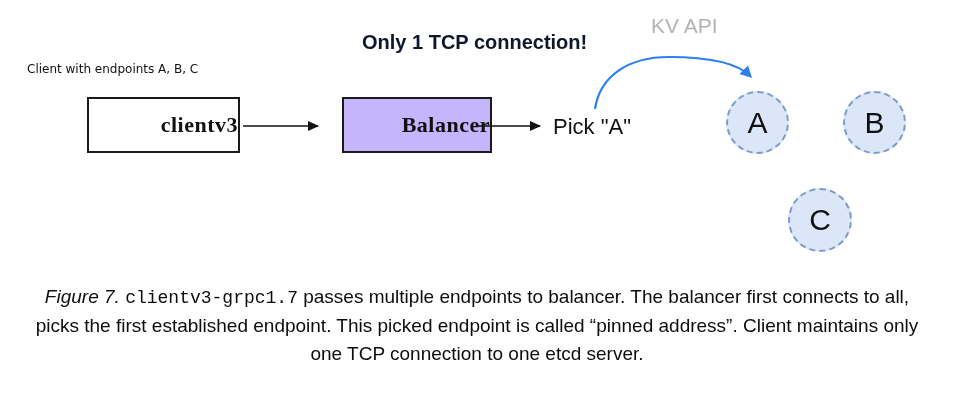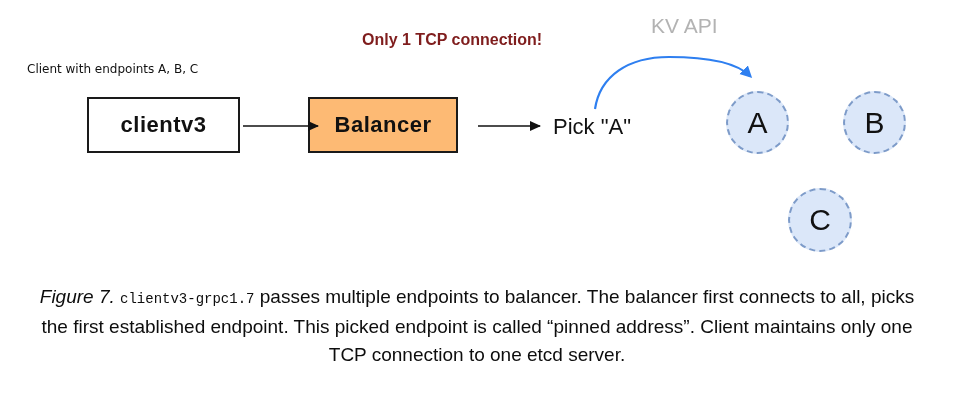--- a/index.html
+++ b/index.html
@@ -18,57 +18,57 @@
   .diagram {
     position: absolute;
     top: 0; left: 0;
     width: 954px;
     height: 272px;
   }
   .abs { position: absolute; }
 
   .annotation-red {
     left: 362px; top: 31px;
-    font-size: 16px;
+    font-size: 20px;
     font-weight: bold;
-    color: #7f1d1d;
+    color: #0f172a;
     white-space: nowrap;
   }
   .kv-api-label {
     left: 651px; top: 14px;
     font-size: 21px;
     color: #b3b3b3;
     white-space: nowrap;
   }
   .client-label {
     left: 27px; top: 62px;
     font-size: 12px;
     font-family: "DejaVu Sans", sans-serif;
     white-space: nowrap;
   }
   .node-box {
     box-sizing: border-box;
     border: 2px solid #1a1a1a;
     display: flex;
     align-items: center;
-    justify-content: center;
-    font-family: Liberation Sans, sans-serif;
+    justify-content: flex-end;
+    font-family: Liberation Serif, serif;
     font-weight: bold;
     font-size: 22px;
     letter-spacing: 0.5px;
   }
   .clientv3-box {
     left: 87px; top: 97px;
     width: 153px; height: 56px;
     background: #ffffff;
   }
   .balancer-box {
-    left: 308px; top: 97px;
+    left: 342px; top: 97px;
     width: 150px; height: 56px;
-    background: #fdba74;
+    background: #c4b5fd;
   }
   .pick-label {
     left: 553px; top: 114px;
     font-size: 22px;
     white-space: nowrap;
   }
   .endpoint-circle {
     box-sizing: border-box;
     width: 63px; height: 63px;
     border-radius: 50%;
@@ -96,21 +96,21 @@
     left: 27px;
     width: 900px;
     text-align: center;
     font-size: 19px;
     line-height: 28px;
     color: #0d0d0d;
   }
   .caption .figure-label { font-style: italic; }
   .caption .code {
     font-family: "Liberation Mono", "DejaVu Sans Mono", monospace;
-    font-size: 14px;
+    font-size: 18px;
   }
 </style>
 </head>
 <body>
 
 <div class="diagram">
 
   <div class="abs annotation-red">Only 1 TCP connection!</div>
 
   <div class="abs kv-api-label">KV API</div>

